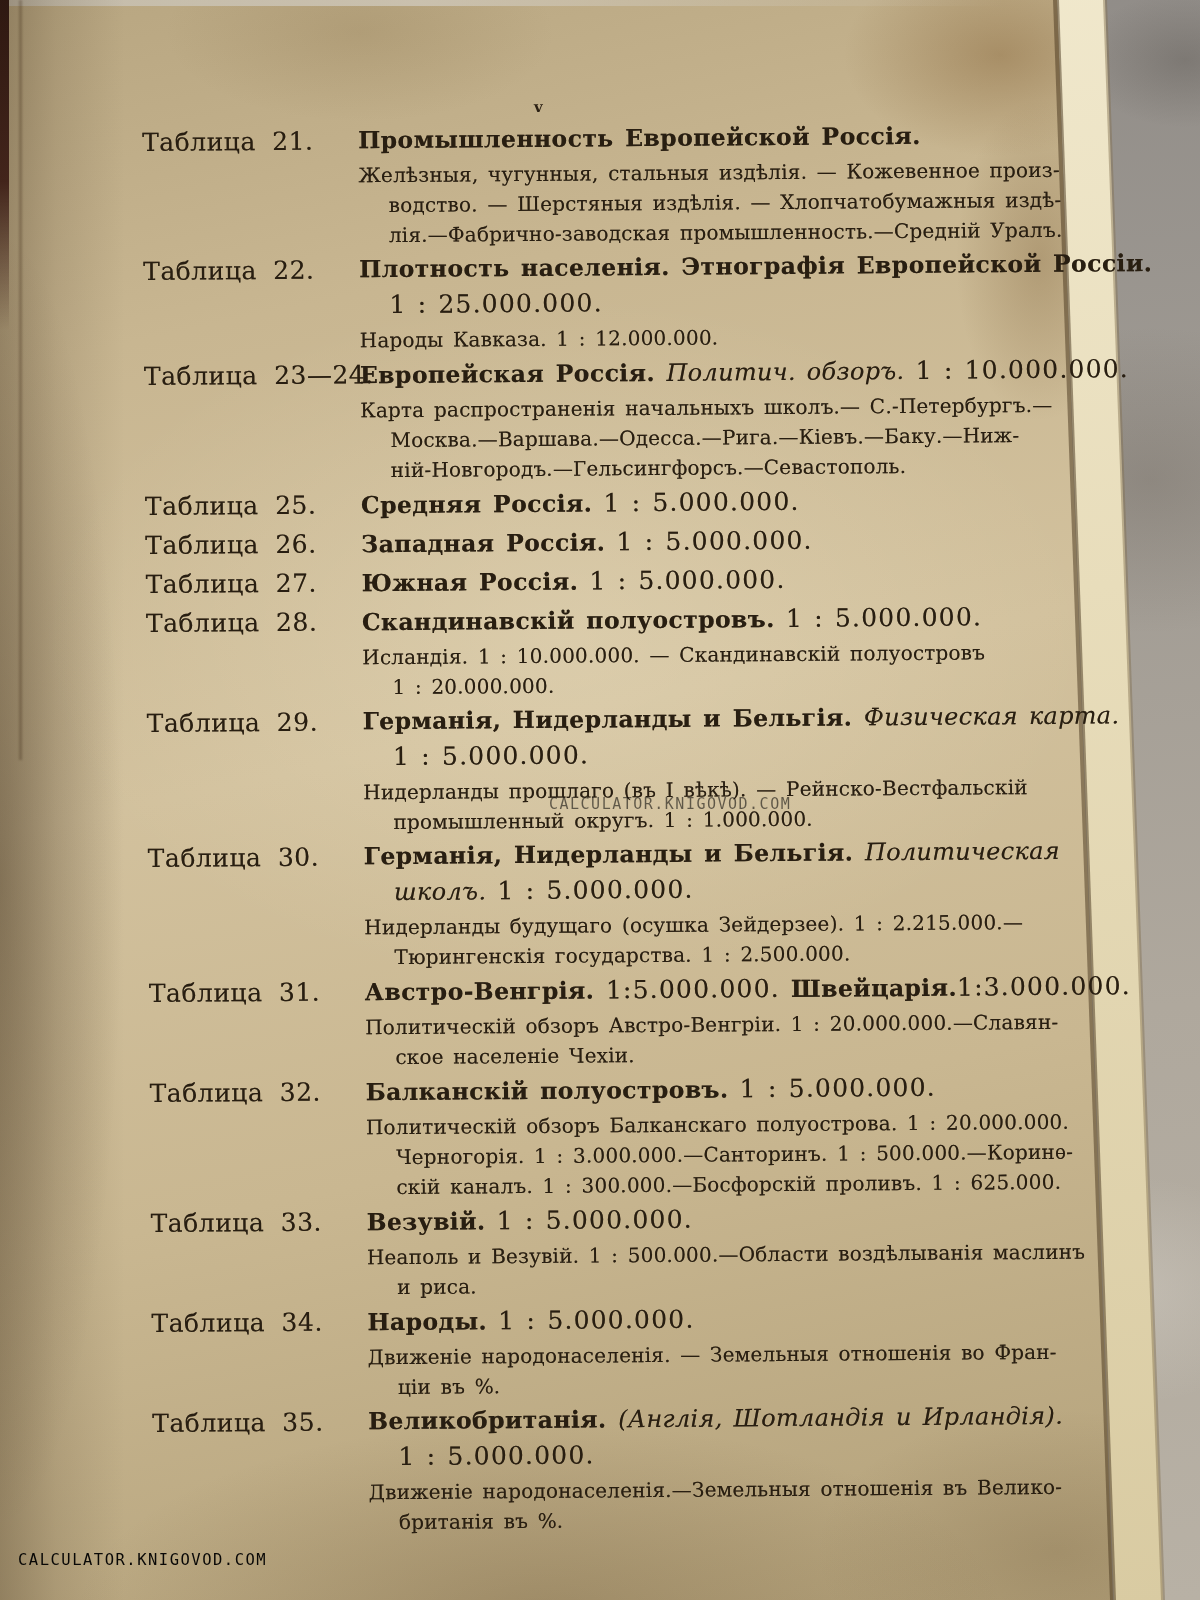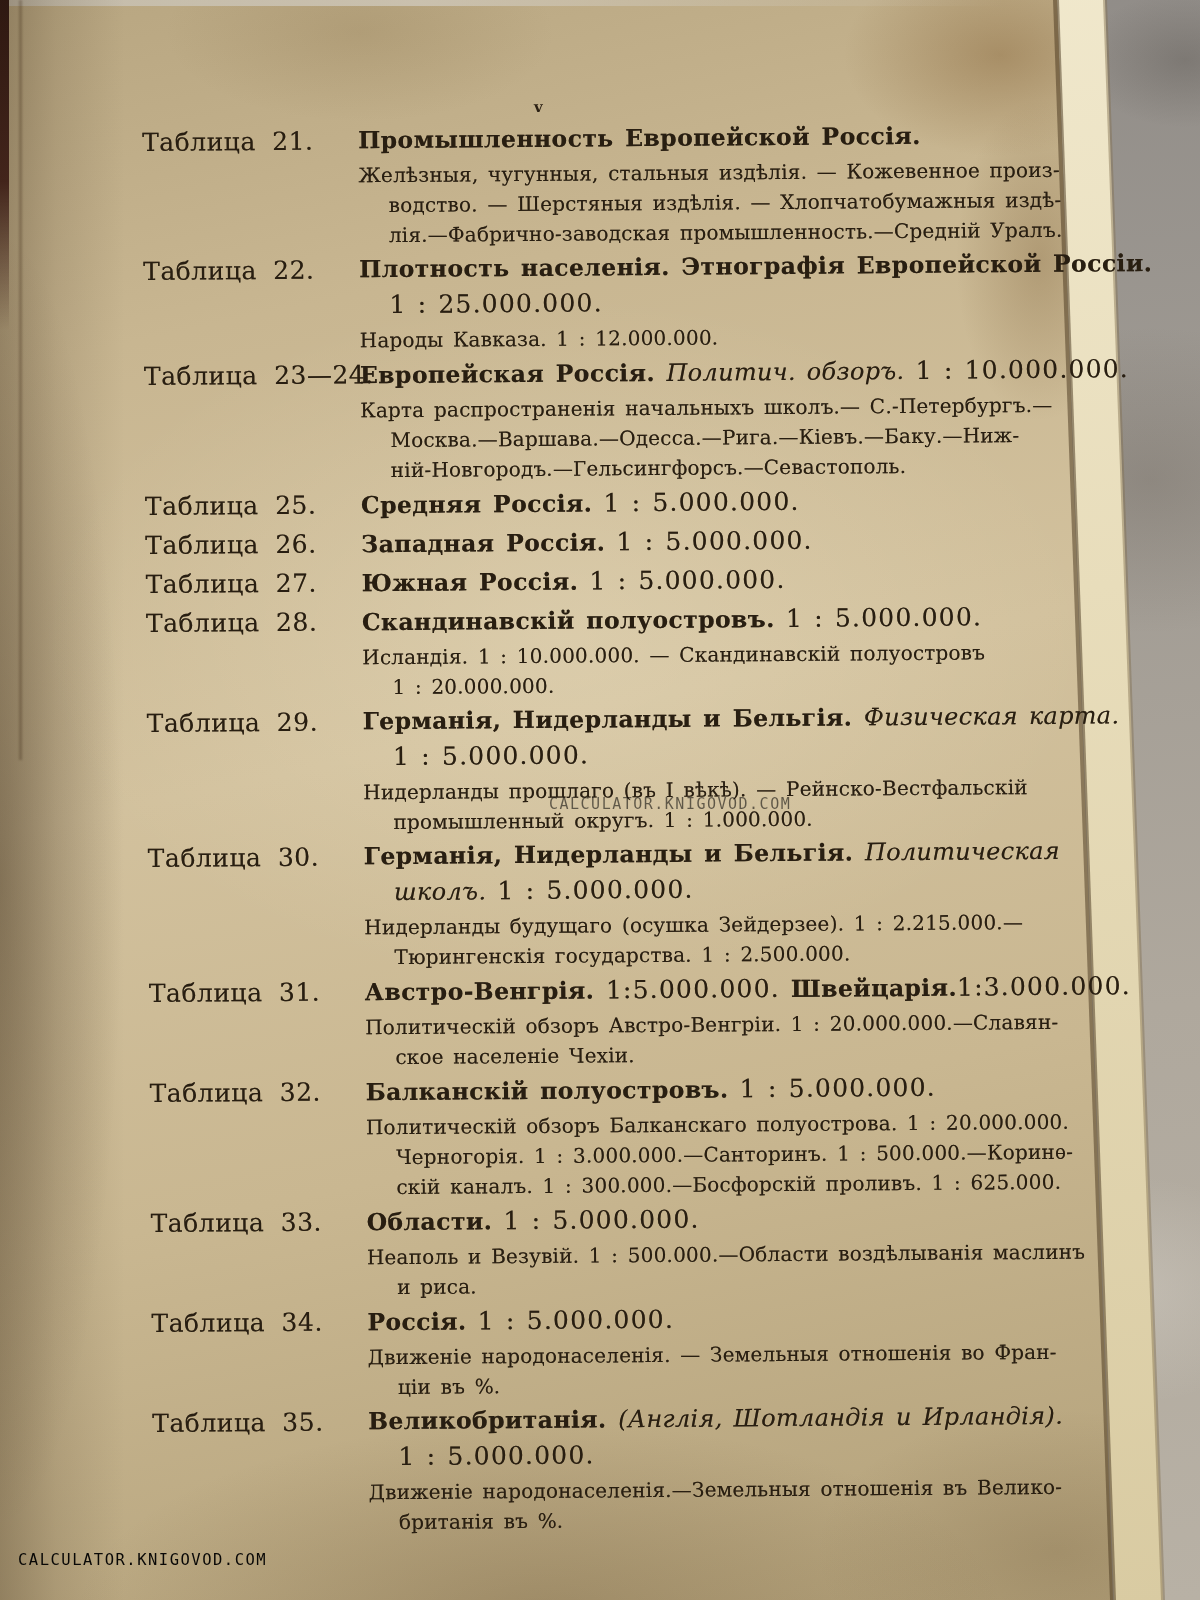--- a/index.html
+++ b/index.html
@@ -223,31 +223,31 @@
           <div class="sub">
             <div class="sline">Политическій обзоръ Балканскаго полуострова. 1 : 20.000.000.</div>
             <div class="sline cont">Черногорія. 1 : 3.000.000.—Санторинъ. 1 : 500.000.—Коринѳ-</div>
             <div class="sline cont">скій каналъ. 1 : 300.000.—Босфорскій проливъ. 1 : 625.000.</div>
           </div>
         </div>
       </div>
       <div class="row">
         <div class="lbl">Таблица 33.</div>
         <div class="content">
-          <div class="tline"><span class="seg-b">Области.</span><span class="seg-n"> 1 : 5.000.000.</span></div>
+          <div class="tline"><span class="seg-b">Везувій.</span><span class="seg-n"> 1 : 5.000.000.</span></div>
           <div class="sub">
             <div class="sline">Неаполь и Везувій. 1 : 500.000.—Области воздѣлыванія маслинъ</div>
             <div class="sline cont">и риса.</div>
           </div>
         </div>
       </div>
       <div class="row">
         <div class="lbl">Таблица 34.</div>
         <div class="content">
-          <div class="tline"><span class="seg-b">Россія.</span><span class="seg-n"> 1 : 5.000.000.</span></div>
+          <div class="tline"><span class="seg-b">Народы.</span><span class="seg-n"> 1 : 5.000.000.</span></div>
           <div class="sub">
             <div class="sline">Движеніе народонаселенія. — Земельныя отношенія во Фран-</div>
             <div class="sline cont">ціи въ %.</div>
           </div>
         </div>
       </div>
       <div class="row">
         <div class="lbl">Таблица 35.</div>
         <div class="content">
           <div class="tline"><span class="seg-b">Великобританія. </span><span class="seg-i">(Англія, Шотландія и Ирландія).</span></div>

